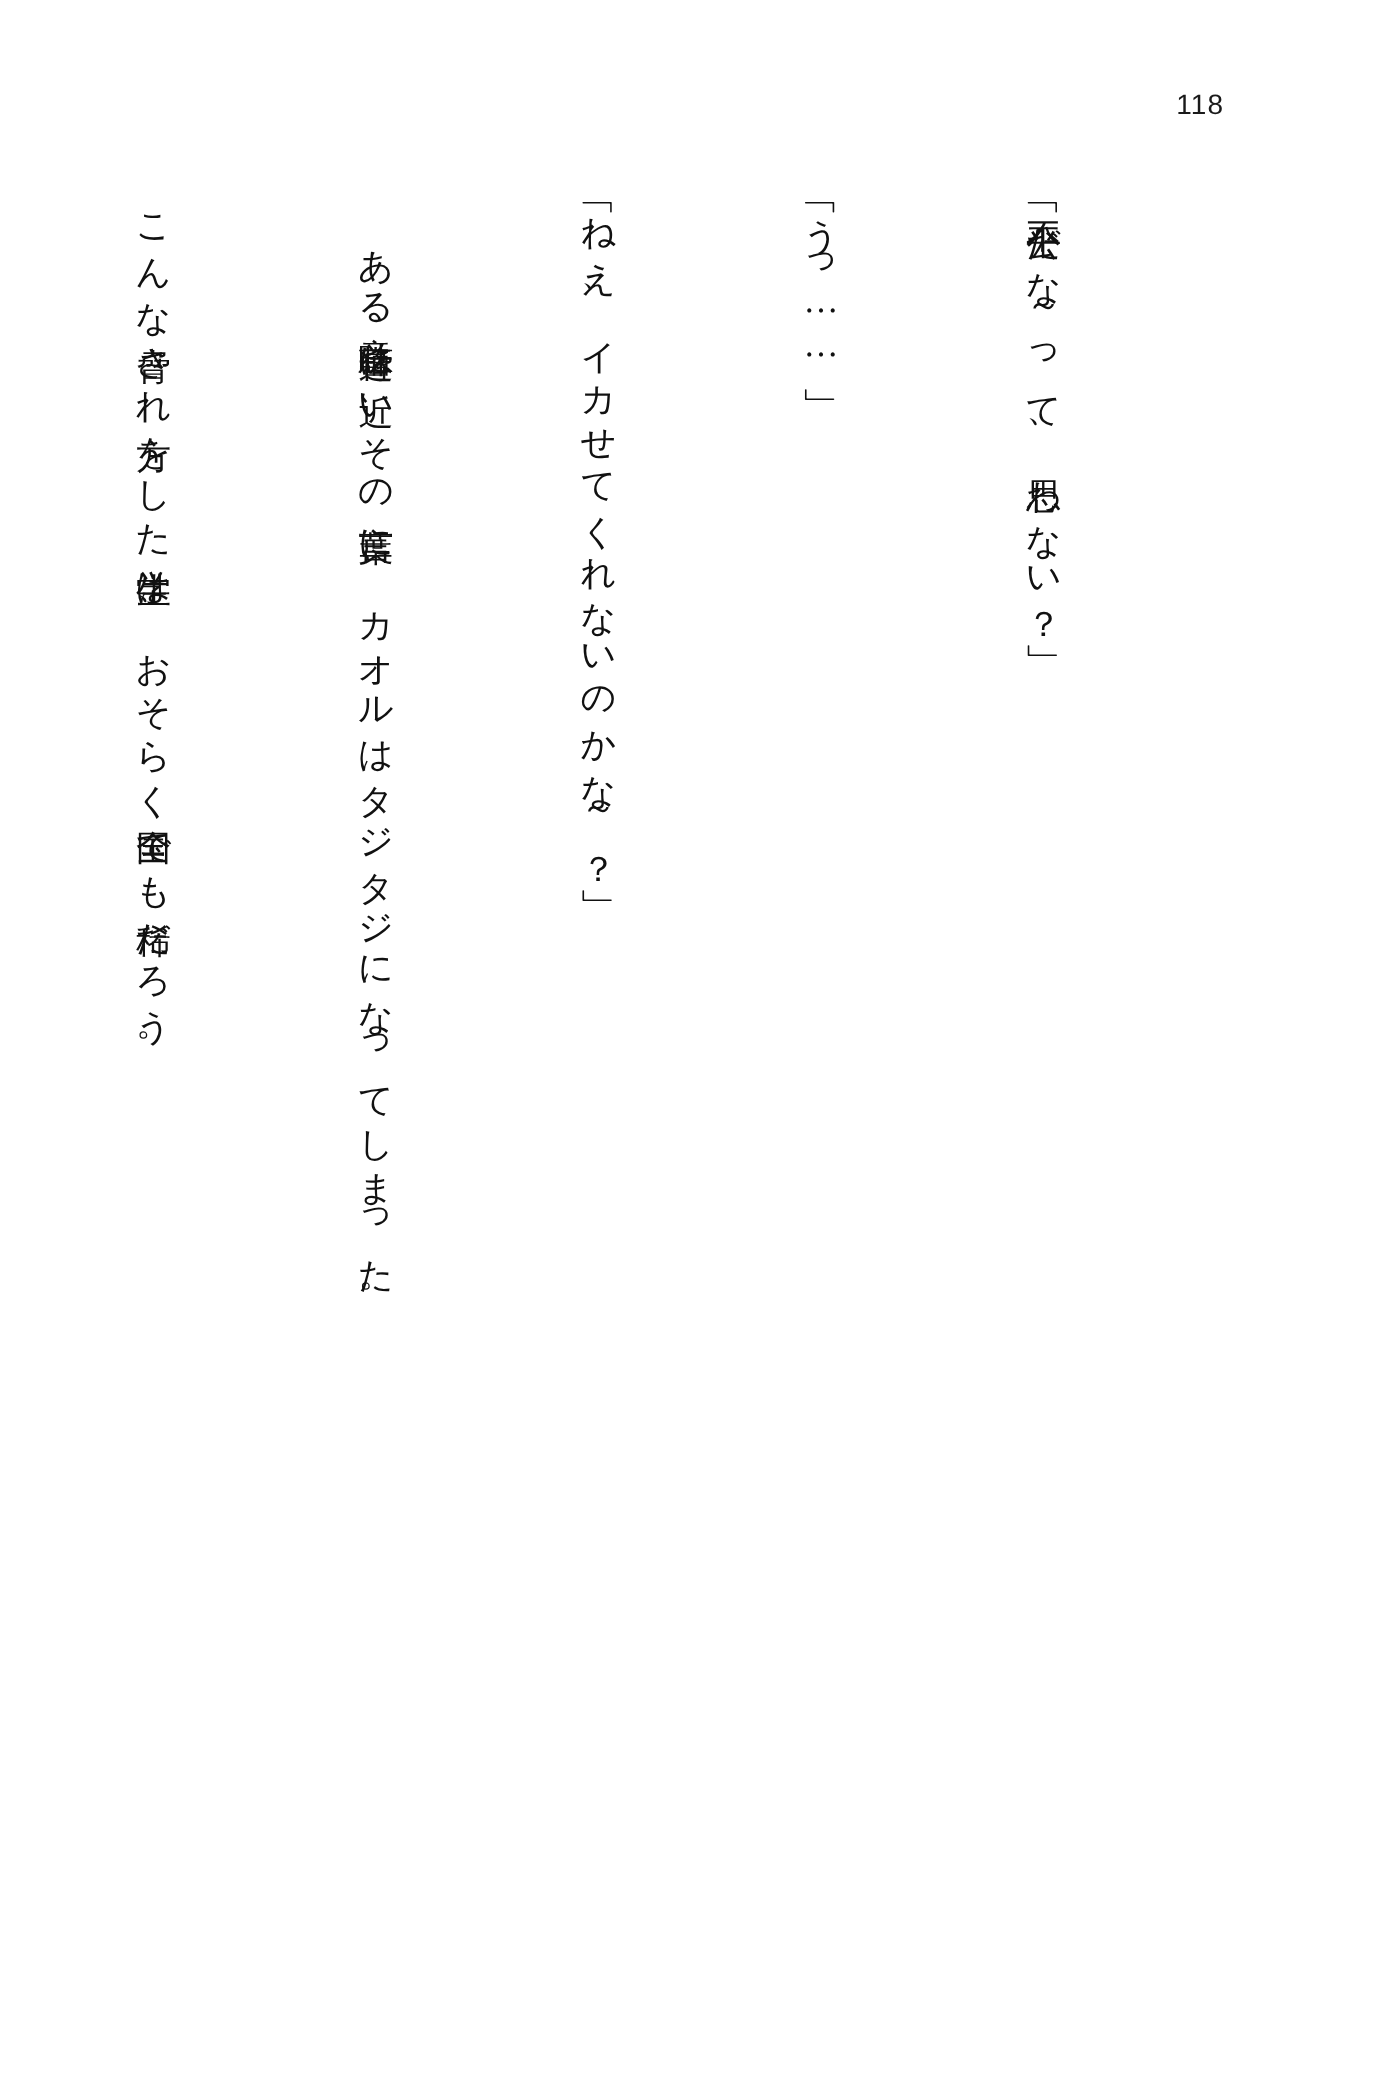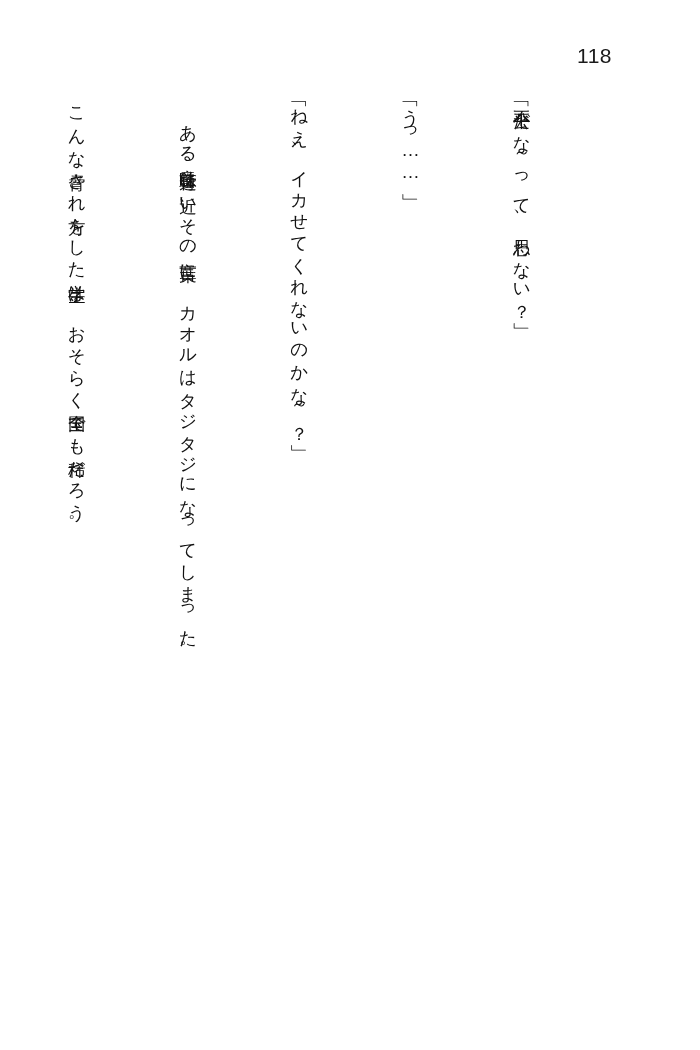--- a/index.html
+++ b/index.html
@@ -21,21 +21,21 @@
     top: 0;
     width: 700px;
     height: 1050px;
     background: #ffffff;
   }
   .page-number {
     position: absolute;
     top: 44px;
     right: 88px;
     font-family: "Liberation Sans", sans-serif;
-    font-size: 21px;
+    font-size: 14px;
     letter-spacing: 0.5px;
     color: #1a1a1a;
   }
   .text-block {
     position: absolute;
     top: 95px;
     right: 86px;
     height: 940px;
     writing-mode: vertical-rl;
     text-orientation: upright;

